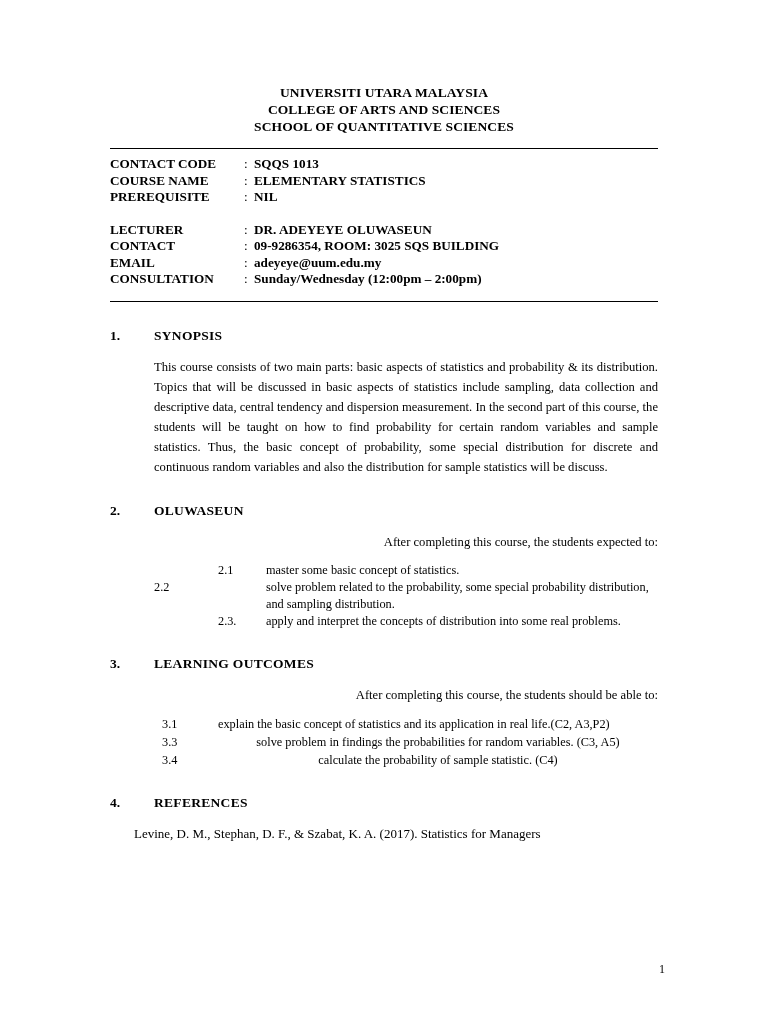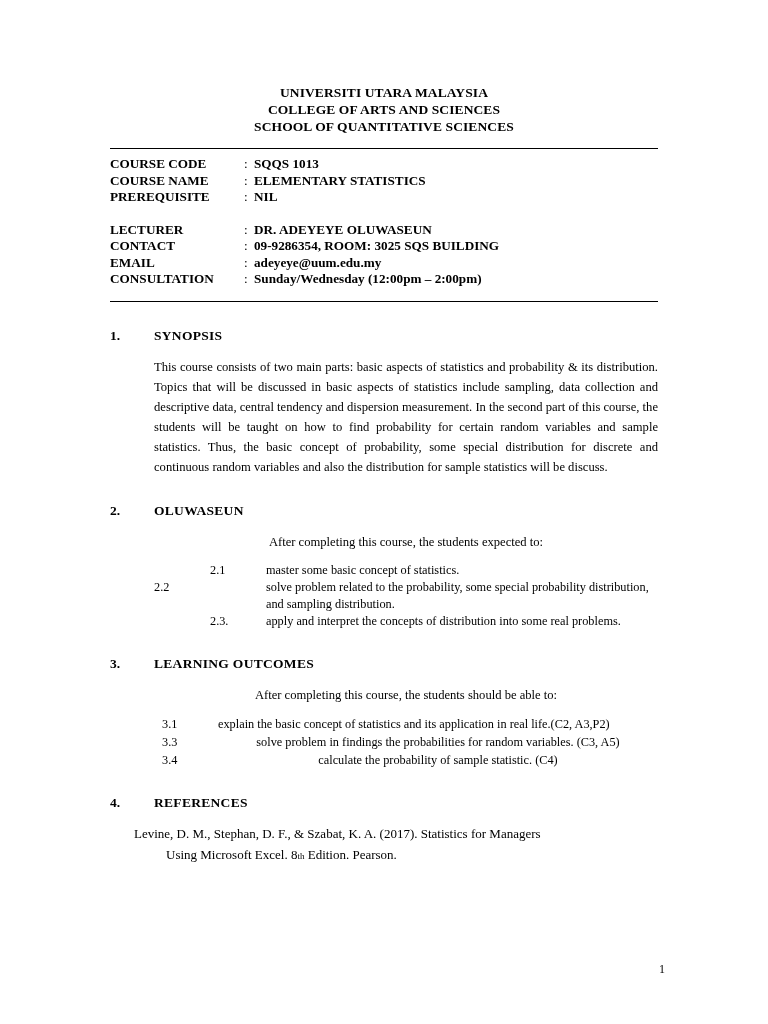--- a/index.html
+++ b/index.html
@@ -89,21 +89,21 @@
     letter-spacing: 0.3px;
   }
 
   .para {
     margin-left: 44px;
     margin-top: 13px;
     font-size: 12.6px;
     line-height: 20px;
     text-align: justify;
   }
-  .para.nojust { text-align: center; }
+  .para.nojust { text-align: right; }
 
   .list {
     margin-left: 44px;
     margin-top: 11px;
     font-size: 12.3px;
     line-height: 17px;
   }
   .list-row {
     display: flex;
     margin-bottom: 1px;
@@ -112,21 +112,21 @@
     width: 56px;
     flex: 0 0 56px;
     margin-left: 8px;
   }
   .list-text { flex: 1; text-align: justify; }
   .list-text.nojust { text-align: center; }
 
   .obj-list { margin-left: 44px; margin-top: 10px; font-size: 12.3px; line-height: 17px; }
   .obj-row { position: relative; min-height: 17px; }
   .obj-num { position: absolute; left: 0; top: 0; }
-  .obj-num.in { left: 56px; }
+  .obj-num.in { left: 64px; }
   .obj-body { margin-left: 112px; }
 
   .ref {
     margin-left: 24px;
     margin-top: 12px;
     font-size: 13px;
     line-height: 21px;
   }
   .ref-line2 { margin-left: 32px; }
   .sup { font-size: 9px; vertical-align: baseline; }
@@ -150,21 +150,21 @@
     <div class="doc-header">
       <div>UNIVERSITI UTARA MALAYSIA</div>
       <div>COLLEGE OF ARTS AND SCIENCES</div>
       <div>SCHOOL OF QUANTITATIVE SCIENCES</div>
     </div>
 
     <hr class="rule">
 
     <div class="info-block first">
       <div class="info-row">
-        <div class="info-label">COURSE CODE</div>
+        <div class="info-label">CONTACT CODE</div>
         <div class="info-sep">:</div>
         <div class="info-value">SQQS 1013</div>
       </div>
       <div class="info-row">
         <div class="info-label">COURSE NAME</div>
         <div class="info-sep">:</div>
         <div class="info-value">ELEMENTARY STATISTICS</div>
       </div>
       <div class="info-row">
         <div class="info-label">PREREQUISITE</div>
@@ -250,20 +250,19 @@
       </div>
     </div>
 
     <div class="section">
       <div class="section-head">
         <div class="sec-num">4.</div>
         <div class="sec-title">REFERENCES</div>
       </div>
       <div class="ref">
         <div>Levine, D. M., Stephan, D. F., &amp; Szabat, K. A. (2017). Statistics for Managers</div>
-        <div class="ref-line2"><span>Using Microsoft Excel. 8</span><span class="sup">th</span><span> Edition. Pearson.</span></div>
       </div>
     </div>
 
   </div>
 
   <div class="page-number"><span>1</span></div>
 </div>
 
 </body></html>

